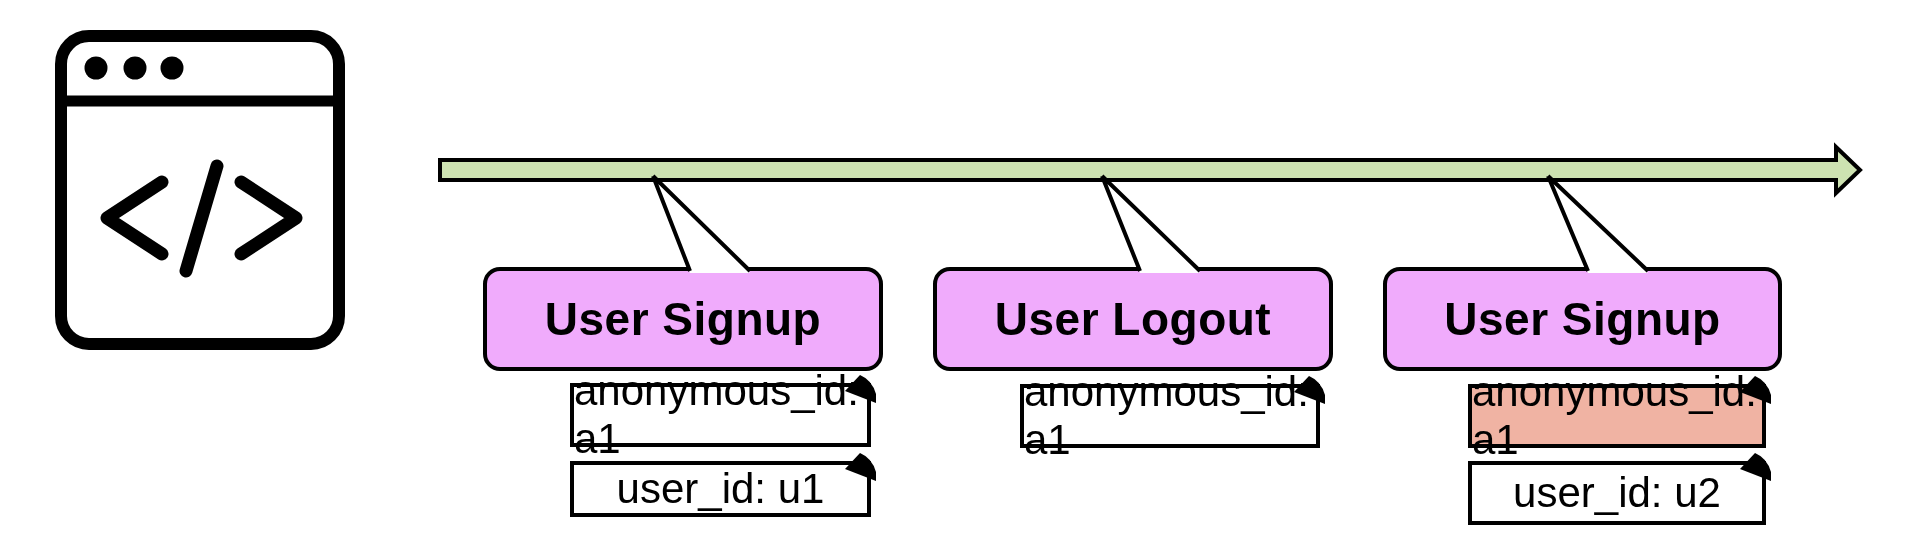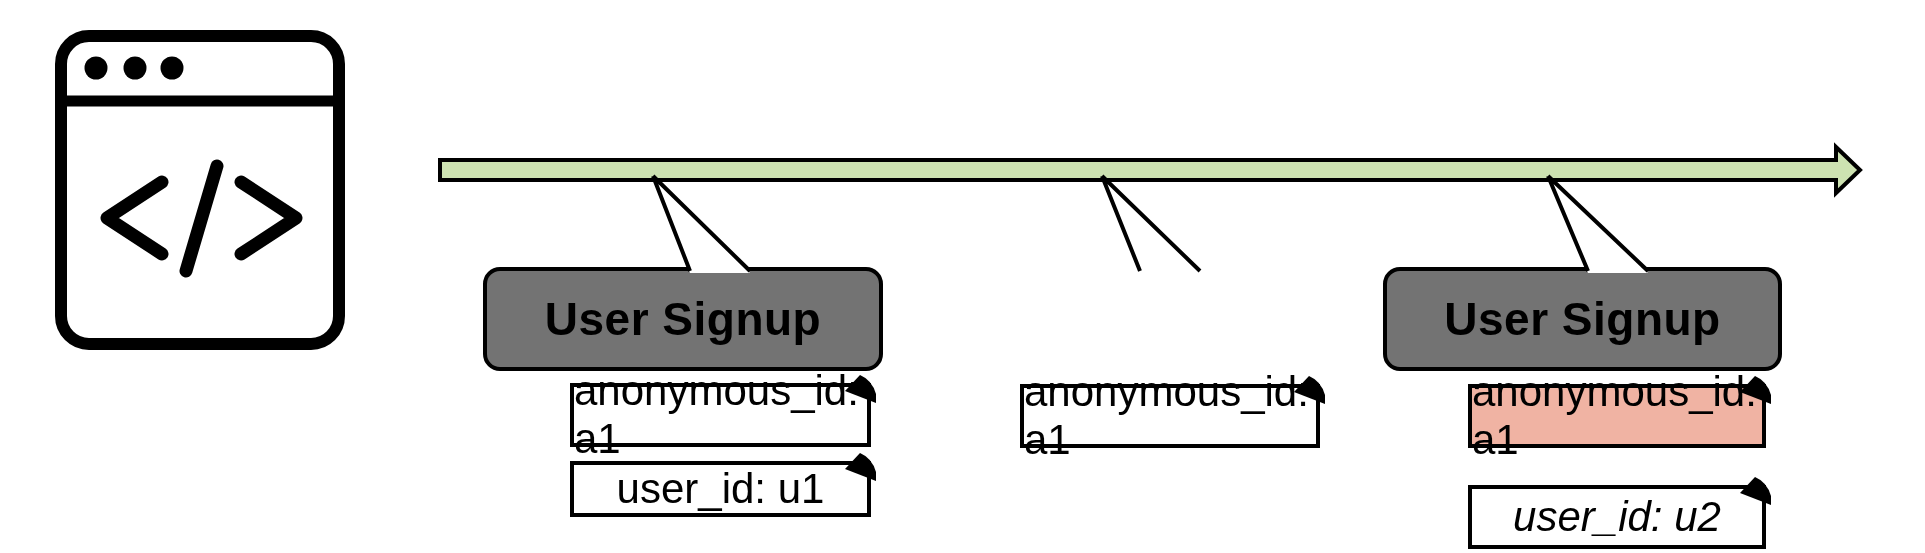--- a/index.html
+++ b/index.html
@@ -28,21 +28,21 @@
     stroke-width: 4;
     stroke-linejoin: miter;
   }
 
   .callout {
     position: absolute;
     z-index: 2;
     box-sizing: border-box;
     border: 4px solid #000;
     border-radius: 17px;
-    background: #737373;
+    background: #f0abfc;
     display: flex;
     align-items: center;
     justify-content: center;
     font-weight: bold;
     font-size: 46px;
     color: #000;
     letter-spacing: 0.5px;
   }
   .callout--1 { left: 483px;  top: 267px; width: 400px; height: 104px; }
   .callout--2 { left: 933px;  top: 267px; width: 400px; height: 104px; }
@@ -60,21 +60,21 @@
     font-size: 42px;
     color: #000;
     margin-left: 38px;
   }
   .tag--highlight { background: var(--highlight-fill, #f0b3a3); }
 
   .tag--e1r1 { left: 532px;  top: 383px; width: 301px; height: 64px; }
   .tag--e1r2 { left: 532px;  top: 461px; width: 301px; height: 56px; }
   .tag--e2r1 { left: 982px;  top: 384px; width: 300px; height: 64px; }
   .tag--e3r1 { left: 1430px; top: 384px; width: 298px; height: 64px; }
-  .tag--e3r2 { left: 1430px; top: 485px; width: 298px; height: 64px; font-style: italic; }
+  .tag--e3r2 { left: 1430px; top: 461px; width: 298px; height: 64px; }
 
   .fold {
     position: absolute;
     top: -13px;
     right: -11px;
     width: 34px;
     height: 30px;
   }
   .fold path { fill: #000; }
 </style>
@@ -96,20 +96,23 @@
         <path d="M162,136 L131,241"></path>
         <path d="M186,152 L241,188 L186,224"></path>
       </g>
     </g>
 
     <path class="timeline-arrow-shape" d="M440,160 L1836,160 L1836,147 L1860,170 L1836,193 L1836,180 L440,180 Z"></path>
   </svg>
 
   <div class="callout callout--1">
     <span>User Signup</span>
+  </div>
+  <div class="callout callout--2">
+    <span>User Logout</span>
   </div>
   <div class="callout callout--3">
     <span>User Signup</span>
   </div>
 
   <div class="tag tag--e1r1">
     <svg class="fold" viewBox="0 0 34 30">
         <path d="M1,17 L16,1 Q28,6 32,20 L32,29 Z"></path>
       </svg>
     <span>anonymous_id: a1</span>

